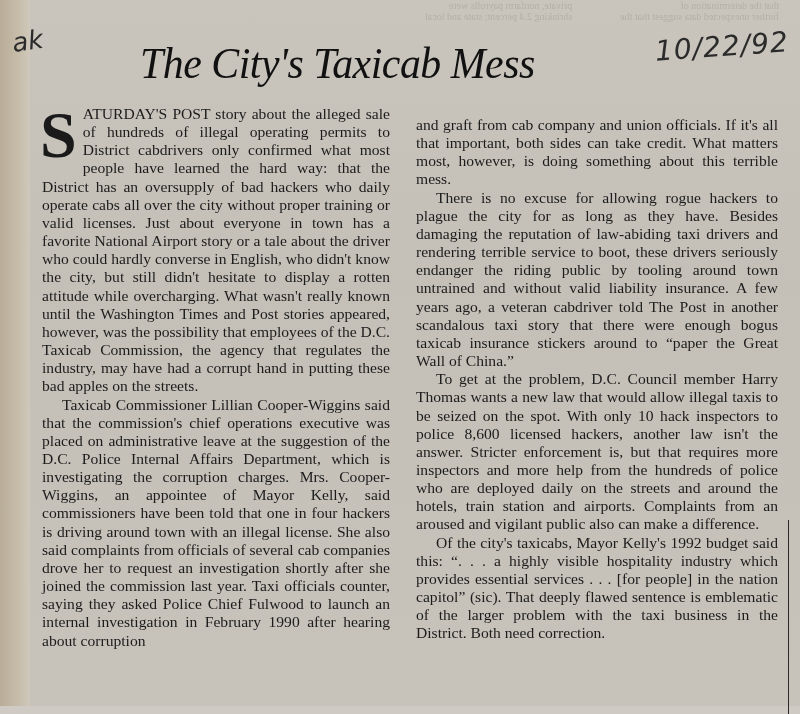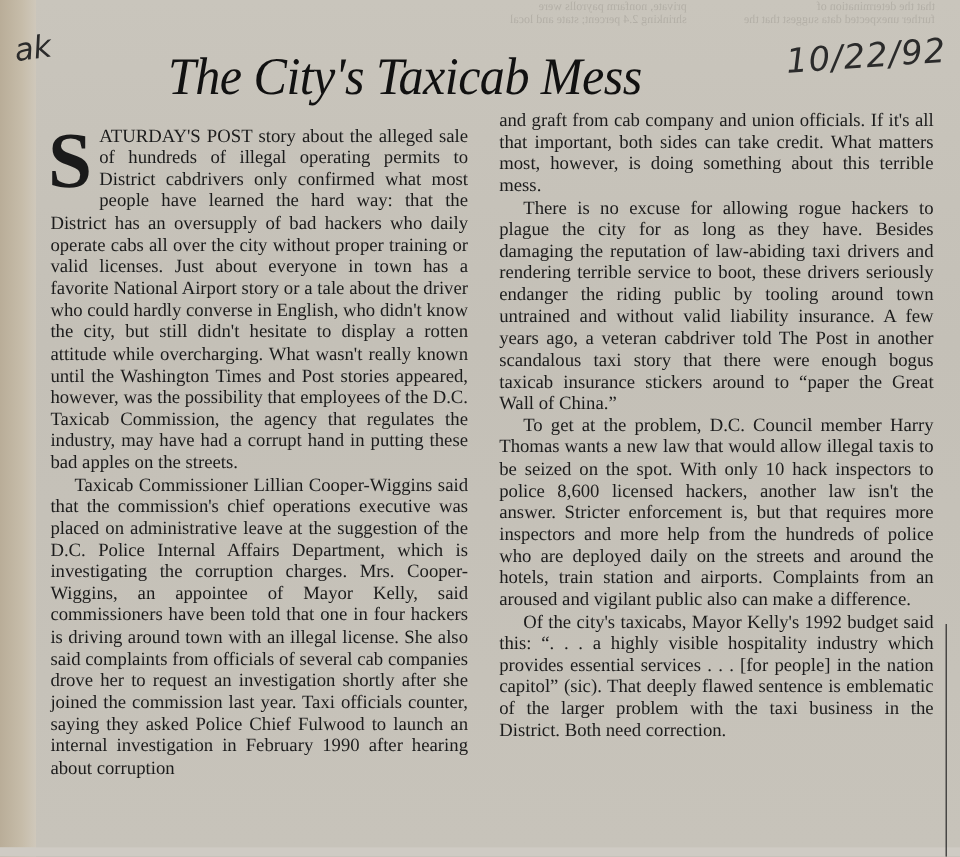--- a/index.html
+++ b/index.html
@@ -40,21 +40,21 @@
     font-size:44px; font-style:italic; font-weight:normal; color:#111;
     letter-spacing:-0.5px; transform:scaleX(0.95); transform-origin:left;
     margin:0;
   }
   .col {
     position:absolute; top:105px; width:348px;
     font-size:15.6px; line-height:18.15px; color:#1c1c1c;
     text-align:justify; hyphens:manual;
   }
   .col-left { left:42px; }
-  .col-right { left:416px; top:92px; width:362px; }
+  .col-right { left:416px; top:116px; width:362px; }
   .col p { margin:0; text-indent:20px; }
   .col p.first { text-indent:0; }
   .dropcap {
     float:left; font-size:66px; line-height:52px; margin:4px 6px 0 -2px;
     font-weight:bold; color:#1a1a1a;
   }
 </style>
 </head>
 <body>
 

